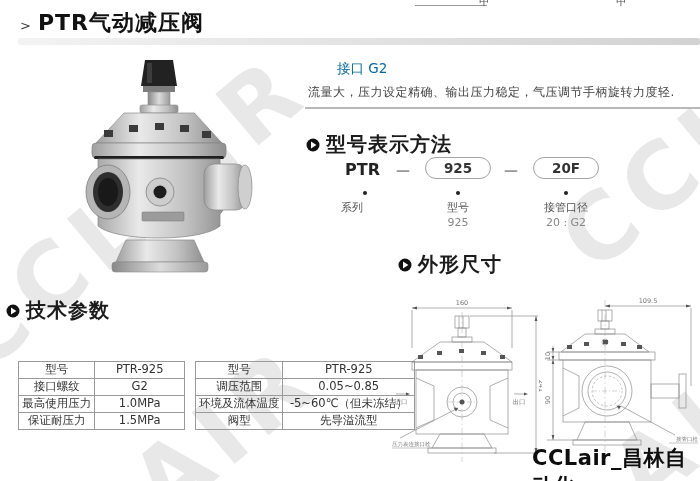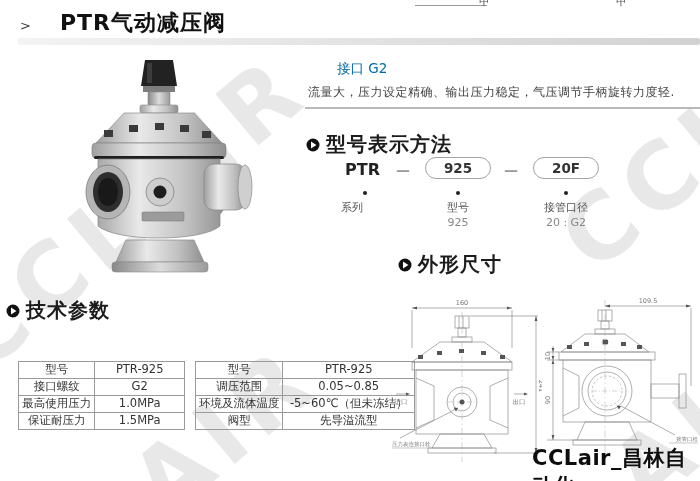--- a/index.html
+++ b/index.html
@@ -13,21 +13,21 @@
   
   .wm {
     position:absolute; font-size:92px; font-weight:bold; letter-spacing:10px;
     color:rgba(150,150,150,0.22); transform:rotate(-40deg); transform-origin:left top;
     white-space:nowrap; pointer-events:none; user-select:none;
   }
   
   .breadcrumb { left:20px; top:8px; display:flex; align-items:baseline; gap:7px; }
   .crumb-cat { font-size:13px; color:#3c3c3c; }
   .crumb-sep { font-size:13px; color:#3c3c3c; }
-  .crumb-title { font-size:22px; font-weight:bold; color:#111; letter-spacing:1px;margin-left:22px; }
+  .crumb-title { font-size:22px; font-weight:bold; color:#111; letter-spacing:1px; }
   .rule-bar { left:18px; top:38px; width:682px; height:7px;
     background:linear-gradient(to right,#f3f3f3,#d2d2d2); border-radius:2px; }
   
   .top-frag-line { left:415px; top:5px; width:72px; height:0; border-top:1px solid #9a9a9a; }
   .top-mark { position:absolute; top:-4px; font-size:11px; color:#555; line-height:1; }
   
   .port-spec { left:308px; top:60px; font-size:13.5px; color:#0369a1;margin-left:29px; }
   .descr { left:308px; top:84px; font-size:12px; color:#444; letter-spacing:0.5px; }
   .divider { left:305px; top:107px; width:395px; height:2px; background:#b9b9b9; }
   

